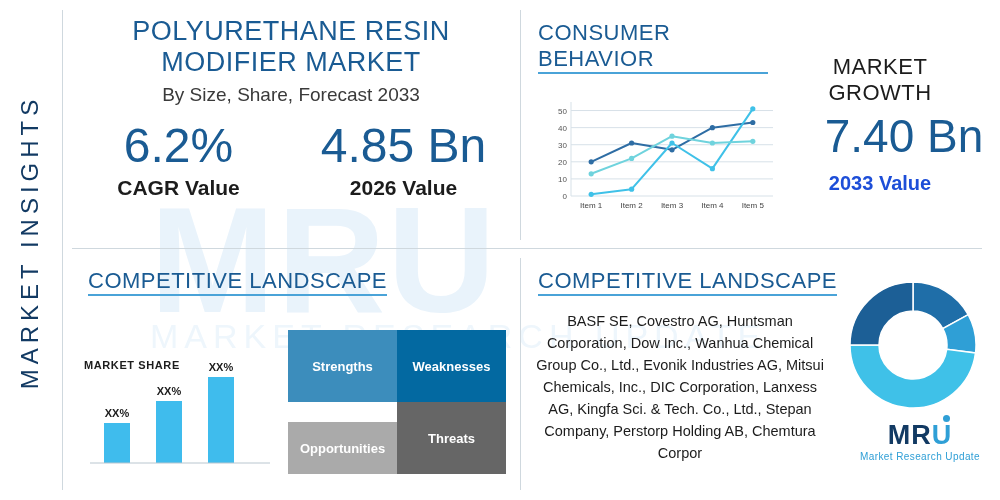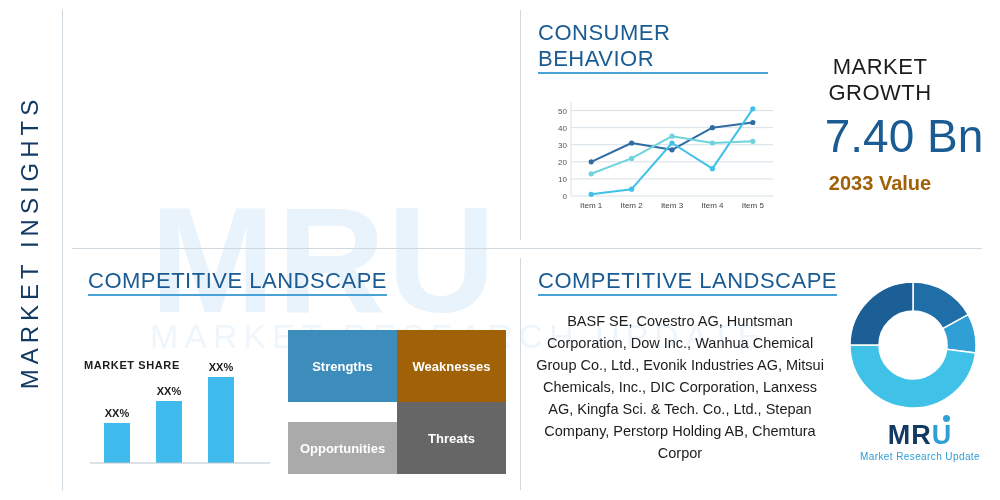--- a/index.html
+++ b/index.html
@@ -167,21 +167,21 @@
     z-index: 2;
     line-height: 56px;
   }
   #growth-sub {
     position: absolute;
     left: 780px;
     top: 172px;
     width: 200px;
     text-align: center;
     font-size: 20px;
-    color: #a16207;
+    color: #1d4ed8;
     font-weight: 700;
     z-index: 2;
   }
 
   
   #line-chart {
     position: absolute;
     left: 545px;
     top: 96px;
     width: 230px;
@@ -314,21 +314,35 @@
 
   <div id="vertical-label">
     <div class="vl-inner">MARKET INSIGHTS</div>
   </div>
 
   <div class="divider-v" style="left:62px; top:10px; width:1px; height:480px;"></div>
   <div class="divider-v" style="left:520px; top:10px; width:1px; height:230px;"></div>
   <div class="divider-v" style="left:520px; top:258px; width:1px; height:232px;"></div>
   <div class="divider-h" style="left:72px; top:248px; width:910px; height:1px;"></div>
 
-
+  <div id="title-block">
+    <div id="main-title">POLYURETHANE RESIN MODIFIER MARKET</div>
+    <div id="subtitle">By Size, Share, Forecast 2033</div>
+  </div>
+
+  <div id="kpi-row">
+    <div class="kpi">
+      <div class="kpi-value">6.2%</div>
+      <div class="kpi-label">CAGR Value</div>
+    </div>
+    <div class="kpi">
+      <div class="kpi-value">4.85 Bn</div>
+      <div class="kpi-label">2026 Value</div>
+    </div>
+  </div>
 
   <div id="consumer-head">
     <div class="section-heading">CONSUMER BEHAVIOR</div>
   </div>
 
   <div id="market-growth-label">MARKET GROWTH</div>
   <div id="growth-value">7.40 Bn</div>
   <div id="growth-sub">2033 Value</div>
 
   <svg id="line-chart" viewBox="0 0 230 125">
@@ -395,21 +409,21 @@
         <text x="79" y="60" text-anchor="middle" font-size="11" font-weight="bold" fill="#1c1c1c" font-family="&quot;Liberation Sans&quot;, sans-serif">XX%</text>
         <text x="131" y="36" text-anchor="middle" font-size="11" font-weight="bold" fill="#1c1c1c" font-family="&quot;Liberation Sans&quot;, sans-serif">XX%</text>
       </g>
     <line id="bc-axis" x1="0" y1="128" x2="180" y2="128" stroke="#b9c6cf" stroke-width="1"></line>
   </svg>
 
   <div id="swot">
     <div class="swot-cell" style="background: rgb(60, 141, 188);">
         <span>Strengths</span>
       </div>
-    <div class="swot-cell" style="background: #a16207;">
+    <div class="swot-cell" style="background: #0369a1;">
         <span>Weaknesses</span>
       </div>
     <div class="swot-cell" style="background: rgb(170, 170, 170); margin-top: 20px;">
         <span>Opportunities</span>
       </div>
     <div class="swot-cell" style="background: rgb(102, 102, 102);">
         <span>Threats</span>
       </div>
   </div>
 

